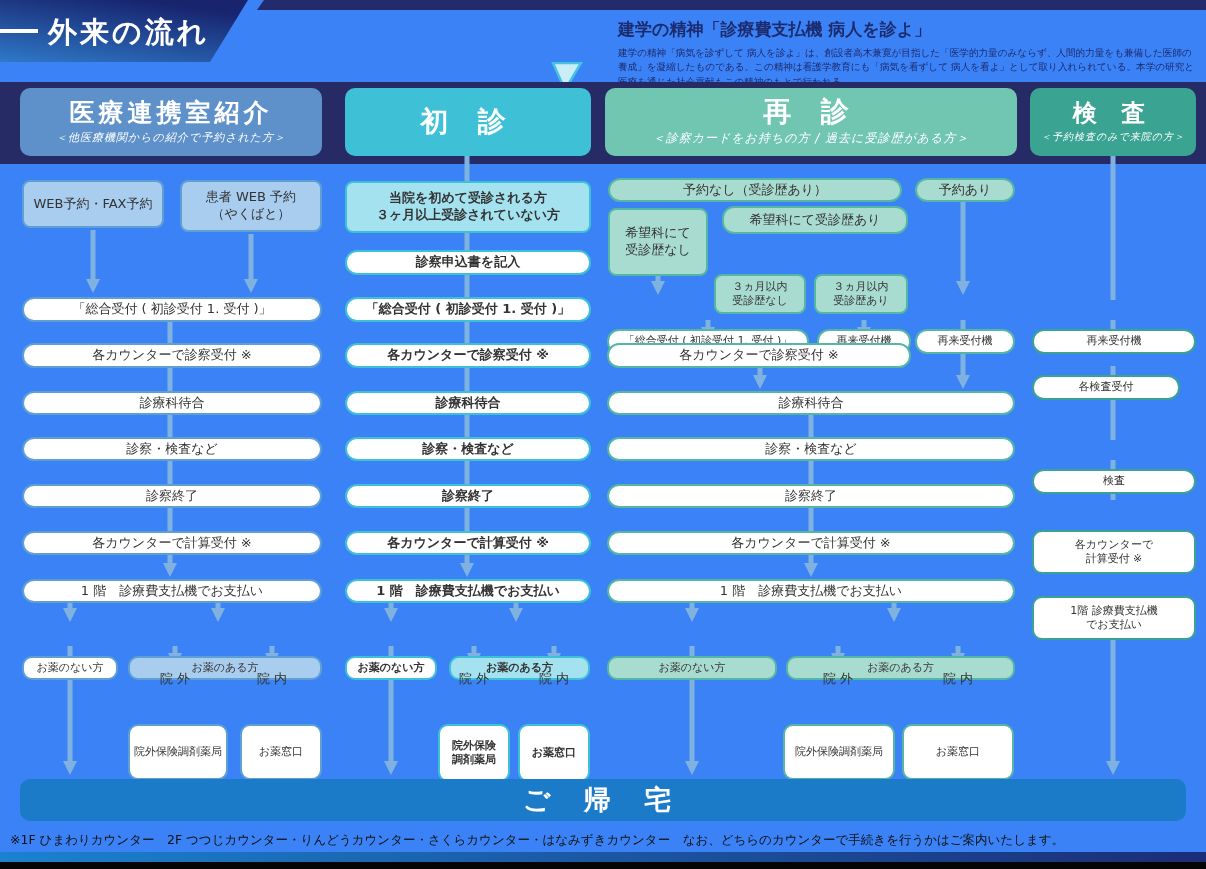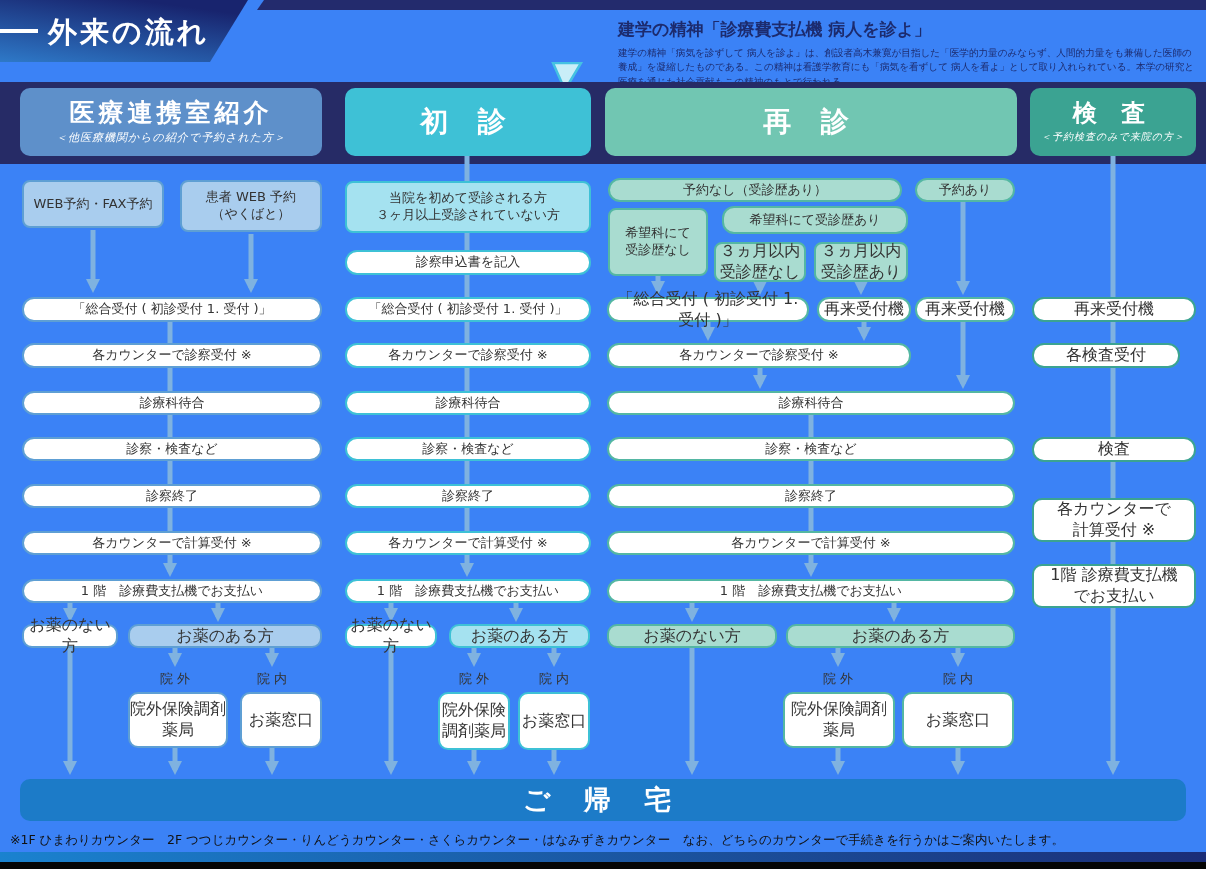--- a/index.html
+++ b/index.html
@@ -23,24 +23,24 @@
   .colhead{position:absolute;top:88px;height:68px;border-radius:10px;color:#fff;display:flex;
            flex-direction:column;align-items:center;justify-content:center;box-sizing:border-box;}
   .colhead .t{font-weight:bold;line-height:1.1;}
   .colhead .s{letter-spacing:1px;margin-top:3px;font-style:italic;}
   
   .box{position:absolute;display:flex;align-items:center;justify-content:center;text-align:center;
        background:#fff;border:2px solid;border-radius:12px;font-size:13px;color:#333;
        line-height:1.3;white-space:pre-line;box-sizing:border-box;z-index:2;}
   .r8{border-radius:8px;}
   .c1{border-color:#5e9fd4;}  .c1.fill{background:#a9cdee;}
-  .c2{border-color:#3ec1d6;}  .c2.fill{background:#a5e2f0;}
+  .c2{border-color:#3ec1d6;font-weight:bold;}  .c2.fill{background:#a5e2f0;}
   .c3{border-color:#54b7a3;}  .c3.fill{background:#a9dcd0;}
   .c4{border-color:#3ba392;}
-  .sm{font-size:16px;}
+  .sm{font-size:11px;margin-top:32px;}
   .lbl{position:absolute;width:60px;text-align:center;font-size:13px;color:#333;z-index:2;}
   
   .wires{position:absolute;left:0;top:0;z-index:1;}
   
   .home-bar{position:absolute;left:20px;top:779px;width:1166px;height:42px;background:#1c7bc8;
             border-radius:10px;display:flex;align-items:center;justify-content:center;z-index:3;
             color:#fff;font-size:27px;font-weight:bold;letter-spacing:12px;}
   .note{position:absolute;left:10px;top:832px;width:1192px;font-size:12.5px;color:#111;}
   .grad-bar{position:absolute;left:0;top:852px;width:1206px;height:10px;
             background:linear-gradient(90deg,#1a82cf,#1b2d77);}
@@ -74,20 +74,21 @@
   <div class="band"></div>
   <div class="colhead" style="left:20px;width:302px;background:#5e90ca">
     <div class="t" style="font-size:25px;letter-spacing:4px">医療連携室紹介</div>
     <div class="s" style="font-size:11px">＜他医療機関からの紹介で予約された方＞</div>
   </div>
   <div class="colhead" style="left:345px;width:246px;background:#3ec1d6">
     <div class="t" style="font-size:28px;letter-spacing:10px">初 診</div>
   </div>
   <div class="colhead" style="left:605px;width:412px;background:#71c6b2">
     <div class="t" style="font-size:28px;letter-spacing:10px">再 診</div>
+    <div class="s" style="font-size:12px">＜診察カードをお持ちの方 / 過去に受診歴がある方＞</div>
   </div>
   <div class="colhead" style="left:1030px;width:166px;background:#3ba392">
     <div class="t" style="font-size:24px;letter-spacing:8px">検 査</div>
     <div class="s" style="font-size:10px">＜予約検査のみで来院の方＞</div>
   </div>
 
   <svg class="wires" width="1206" height="869">
     <defs>
       <marker id="ah" markerUnits="userSpaceOnUse" markerWidth="18" markerHeight="16" refX="9" refY="7" orient="auto">
         <path d="M0,0 L14,7 L0,14 z" fill="#7fb2e0"></path>

